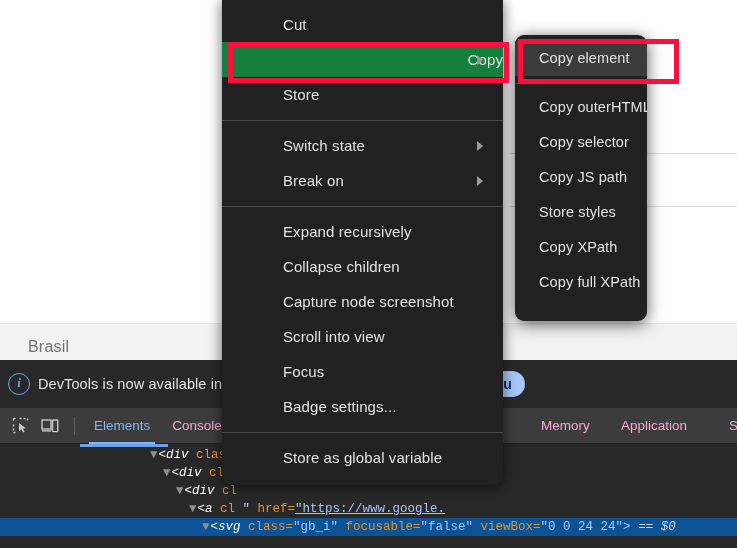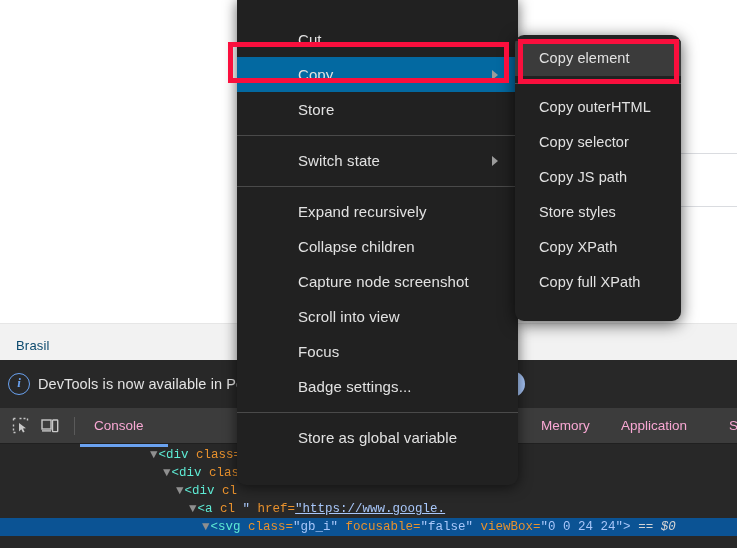--- a/index.html
+++ b/index.html
@@ -35,23 +35,23 @@
   }
   .page-footer-band {
     position: absolute;
     left: 0; top: 323px;
     width: 737px; height: 37px;
     background: #f2f2f2;
     border-top: 1px solid #e6e6e6;
   }
   .page-footer-link {
     position: absolute;
-    left: 16px; top: 338px;
-    font-size: 13px;
-    color: #0c4a6e;
+    left: 28px; top: 338px;
+    font-size: 16px;
+    color: #737373;
     letter-spacing: .2px;
   }
 
   
   .devtools {
     position: absolute;
     left: 0; top: 360px;
     width: 737px; height: 188px;
     background: #282828;
     color: #d0d0d0;
@@ -160,58 +160,59 @@
   .dom-row {
     white-space: nowrap;
     height: 18px;
     padding-left: 4px;
     color: #a8c7fa;
   }
   .dom-row.selected {
     background: #0b5394;
   }
   .tw { color: #8f8f8f; margin-right: 1px; }
-  .tag { color: #5eead4; }
+  .tag { color: #ffffff; font-style: italic; }
   .attr { color: #e8912d; }
   .val { color: #a8c7fa; }
   .valu { color: #a8c7fa; text-decoration: underline; }
   .punct { color: #cfcfcf; }
   .sel0 { color: #d5d5d5; font-style: italic; }
   .scroll-marker {
     position: absolute;
     left: 80px; top: 0px;
     width: 88px; height: 3px;
     background: #6aa2f0;
   }
 
   
   .ctx {
     position: absolute;
-    left: 237px; top: -1px;
+    left: 222px; top: -1px;
     width: 281px;
     height: 486px;
     background: #212121;
     border-radius: 0 0 9px 9px;
     box-shadow: 0 2px 14px rgba(0,0,0,.6);
-    padding-top: 23px;
+    padding-top: 8px;
     box-sizing: border-box;
     overflow: hidden;
   }
   .ctx-item {
     height: 35px;
     line-height: 35px;
     padding-left: 61px;
     font-size: 15px;
     color: #e2e2e2;
     position: relative;
     white-space: nowrap;
     letter-spacing: .1px;
   }
   .ctx-item.highlighted {
-    background: #0369a1;
+    background: #15803d;
+    text-align: right;
   }
   .ctx-arrow {
     position: absolute;
     right: 20px; top: 50%;
     transform: translateY(-50%);
     width: 0; height: 0;
     border-left: 6px solid #9b9b9b;
     border-top: 5px solid transparent;
     border-bottom: 5px solid transparent;
   }
@@ -226,21 +227,21 @@
     position: absolute;
     border: 5px solid #fa0f3d;
     box-sizing: border-box;
     pointer-events: none;
   }
 
   
   .submenu {
     position: absolute;
     left: 515px; top: 35px;
-    width: 166px;
+    width: 132px;
     height: 286px;
     background: #212121;
     border-radius: 9px;
     box-shadow: 0 3px 16px rgba(0,0,0,.65);
     padding: 6px 0;
     box-sizing: border-box;
     overflow: hidden;
   }
   .sub-item {
     height: 35px;
@@ -289,20 +290,21 @@
         </svg>
       </div>
       <div class="tb-icon">
         <svg width="18" height="16" viewBox="0 0 18 16">
           <rect x="1" y="2" width="9" height="9" fill="none" stroke="#c8c8c8" stroke-width="1.4"></rect>
           <rect x="1" y="12.2" width="9" height="1.4" fill="#c8c8c8"></rect>
           <rect x="11.5" y="2" width="5.2" height="11.6" rx="0.6" fill="none" stroke="#c8c8c8" stroke-width="1.4"></rect>
         </svg>
       </div>
       <div class="tb-sep"></div>
+      <div class="dt-tab active">Elements</div>
       <div class="dt-tab">Console</div>
       <div class="dt-tab" style="position:absolute;left:530px">Memory</div>
       <div class="dt-tab" style="position:absolute;left:610px">Application</div>
       <div class="dt-tab" style="position:absolute;left:718px">S</div>
     </div>
 
     <div class="dom-tree">
       <div class="scroll-marker"></div>
       <div id="dom-rows">
           <div class="dom-row" style="padding-left: 150px;"><span class="tw">▼</span><span class="tag">&lt;div</span><span class="attr"> class=</span><span class="punct" style="visibility: hidden;">                   </span><span class="val">rue"</span><span class="attr"> data-ogsr-alt</span><span class="attr"> id=</span><span class="val">"gbwa</span></div>
@@ -314,20 +316,21 @@
     </div>
   </div>
 
   <div class="ctx">
     <div id="ctx-items">
         <div class="ctx-item"><span>Cut</span></div>
         <div class="ctx-item highlighted"><span>Copy</span><span class="ctx-arrow"></span></div>
         <div class="ctx-item"><span>Store</span></div>
         <div class="ctx-sep"></div>
         <div class="ctx-item"><span>Switch state</span><span class="ctx-arrow"></span></div>
+        <div class="ctx-item"><span>Break on</span><span class="ctx-arrow"></span></div>
         <div class="ctx-sep"></div>
         <div class="ctx-item"><span>Expand recursively</span></div>
         <div class="ctx-item"><span>Collapse children</span></div>
         <div class="ctx-item"><span>Capture node screenshot</span></div>
         <div class="ctx-item"><span>Scroll into view</span></div>
         <div class="ctx-item"><span>Focus</span></div>
         <div class="ctx-item"><span>Badge settings...</span></div>
         <div class="ctx-sep"></div>
         <div class="ctx-item"><span>Store as global variable</span></div>
       </div>

